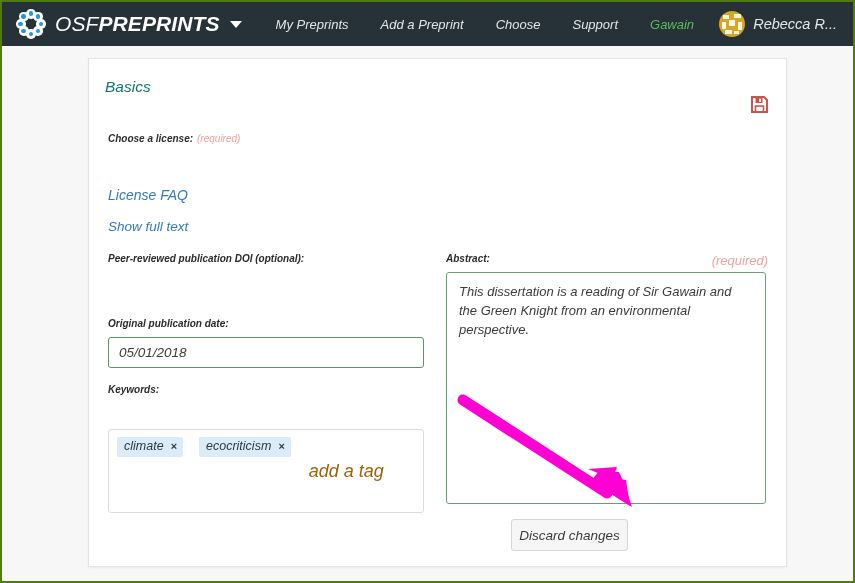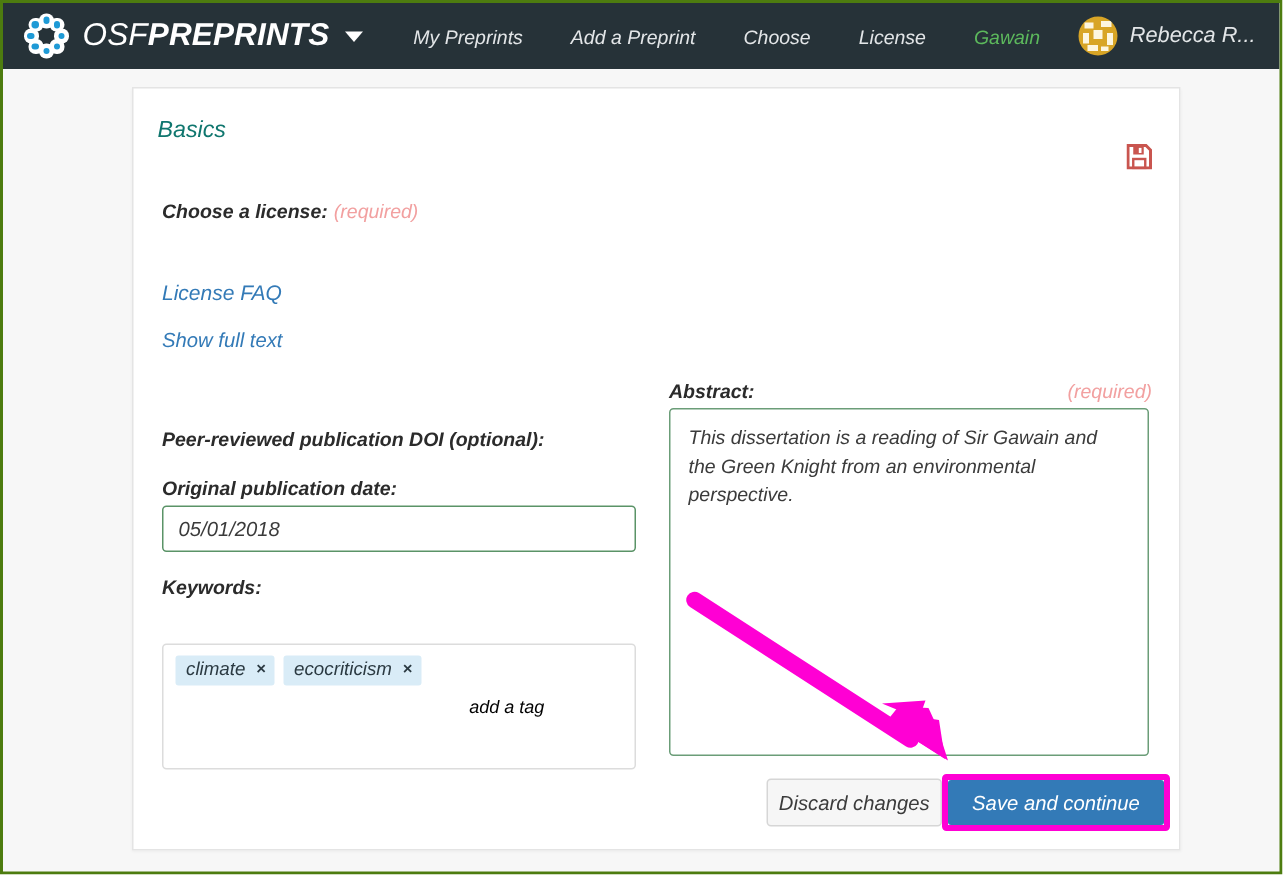--- a/index.html
+++ b/index.html
@@ -111,21 +111,21 @@
   #panel-title {
     position: absolute; left: 16px; top: 19px;
     font-size: 15.5px; color: #0f766e;
   }
   #save-icon {
     position: absolute; right: 18px; top: 37px;
     width: 17px; height: 17px; cursor: pointer;
   }
 
   .form-label {
-    font-size: 13px;
+    font-size: 10px;
     font-weight: 700;
     color: #2b2b2b;
   }
   .req {
     color: #f2a0a0;
     font-weight: 400;
     margin-left: 4px;
   }
   .helper {
     font-size: 12.5px;
@@ -167,21 +167,21 @@
   .select-arrows .dn {
     width: 0; height: 0;
     border-left: 4px solid transparent;
     border-right: 4px solid transparent;
     border-top: 5px solid #5e5e5e;
   }
   #license-faq { position: absolute; left: 19px; top: 128px; }
   #show-full-text { position: absolute; left: 19px; top: 160px; font-size: 13.5px; }
 
   
-  #doi-label { position: absolute; left: 19px; top: 194px; margin-top: 32px; }
+  #doi-label { position: absolute; left: 19px; top: 194px; }
   #doi-input {
     position: absolute; left: 19px; top: 213px;
     width: 316px; height: 30px;
     border: 1px solid #e0e0e0;
     border-radius: 3px;
     background: #fff;
     font-size: 13.5px;
     color: #b4b4b4;
     padding-left: 10px;
     display: flex; align-items: center;
@@ -202,21 +202,21 @@
   #kw-helper { position: absolute; left: 19px; top: 345px; }
   #kw-box {
     position: absolute; left: 19px; top: 370px;
     width: 316px; height: 84px;
     border: 1px solid #dcdcdc;
     border-radius: 3px;
     background: #fff;
     padding: 7px 8px;
     display: flex; flex-wrap: wrap;
     align-items: flex-start;
-    gap: 6px;
+    gap: 16px;
     cursor: text;
   }
   .tag {
     background: #d9ecf7;
     color: #2b3a42;
     font-size: 12.5px;
     border-radius: 2px;
     padding: 3px 6px 4px 7px;
     display: inline-flex;
     align-items: center;
@@ -224,26 +224,25 @@
     white-space: nowrap;
   }
   .tag .x {
     margin-left: 7px;
     font-weight: 700;
     font-size: 11px;
     color: #2b3a42;
     cursor: pointer;
   }
   #tag-input-ph {
-    font-size: 12px;
-    color: #000000;
+    font-size: 18px;
+    color: #a16207;
     padding: 4px 2px;
     line-height: 1;
     align-self: center;
-    margin-left: 24px;
   }
 
   
   #abs-label { position: absolute; left: 357px; top: 194px; }
   #abs-req { position: absolute; right: 18px; top: 194px; font-size: 13px; color: #f2a0a0; }
   #abs-box {
     position: absolute; left: 357px; top: 213px;
     width: 320px; height: 232px;
     border: 1px solid #6b9d78;
     border-radius: 3px;
@@ -316,21 +315,21 @@
         <span class="dot" style="left:2.4px;  top:12.6px;"></span>
         <span class="dot" style="left:5.4px;  top:5.4px;"></span>
       </div>
       <div class="brand-text"><span class="light">OSF</span><b>PREPRINTS</b></div>
       <div class="caret-down"></div>
     </div>
 
     <a class="navlink">My Preprints</a>
     <a class="navlink">Add a Preprint</a>
     <a class="navlink">Choose</a>
-    <a class="navlink">License</a>
+    <a class="navlink">Support</a>
     <a class="navlink donate">Gawain</a>
 
     <div id="nav-user">
       <div class="avatar">
         <i style="left:4px;  top:4px;  width:6px; height:4px;"></i>
         <i style="left:15px; top:3px;  width:7px; height:4px;"></i>
         <i style="left:3px;  top:11px; width:4px; height:7px;"></i>
         <i style="left:19px; top:11px; width:4px; height:8px;"></i>
         <i style="left:10px; top:9px;  width:6px; height:6px;"></i>
         <i style="left:6px;  top:19px; width:7px; height:4px;"></i>
@@ -378,23 +377,20 @@
         <span class="x">×</span>
       </span>
       <span id="tag-input-ph">add a tag</span>
     </div>
 
     <div id="abs-label" class="form-label">Abstract:</div>
     <div id="abs-req">(required)</div>
     <div id="abs-box">This dissertation is a reading of Sir Gawain and the Green Knight from an environmental perspective.</div>
 
     <div id="discard-btn">Discard changes</div>
-    <div id="save-btn-wrap">
-      <div id="save-btn">Save and continue</div>
-    </div>
   </div>
 
   <svg id="arrow-overlay">
     <g>
       <line x1="461" y1="398" x2="605" y2="491" stroke="#ff00d4" stroke-width="11" stroke-linecap="round"></line>
       <polygon points="628,504 592,481 603,474 586,467 615,465 611,476 624,478" fill="#ff00d4"></polygon>
       <polygon points="630,505 589,479 597,469 617,470 623,483" fill="#ff00d4"></polygon>
     </g>
   </svg>
 

